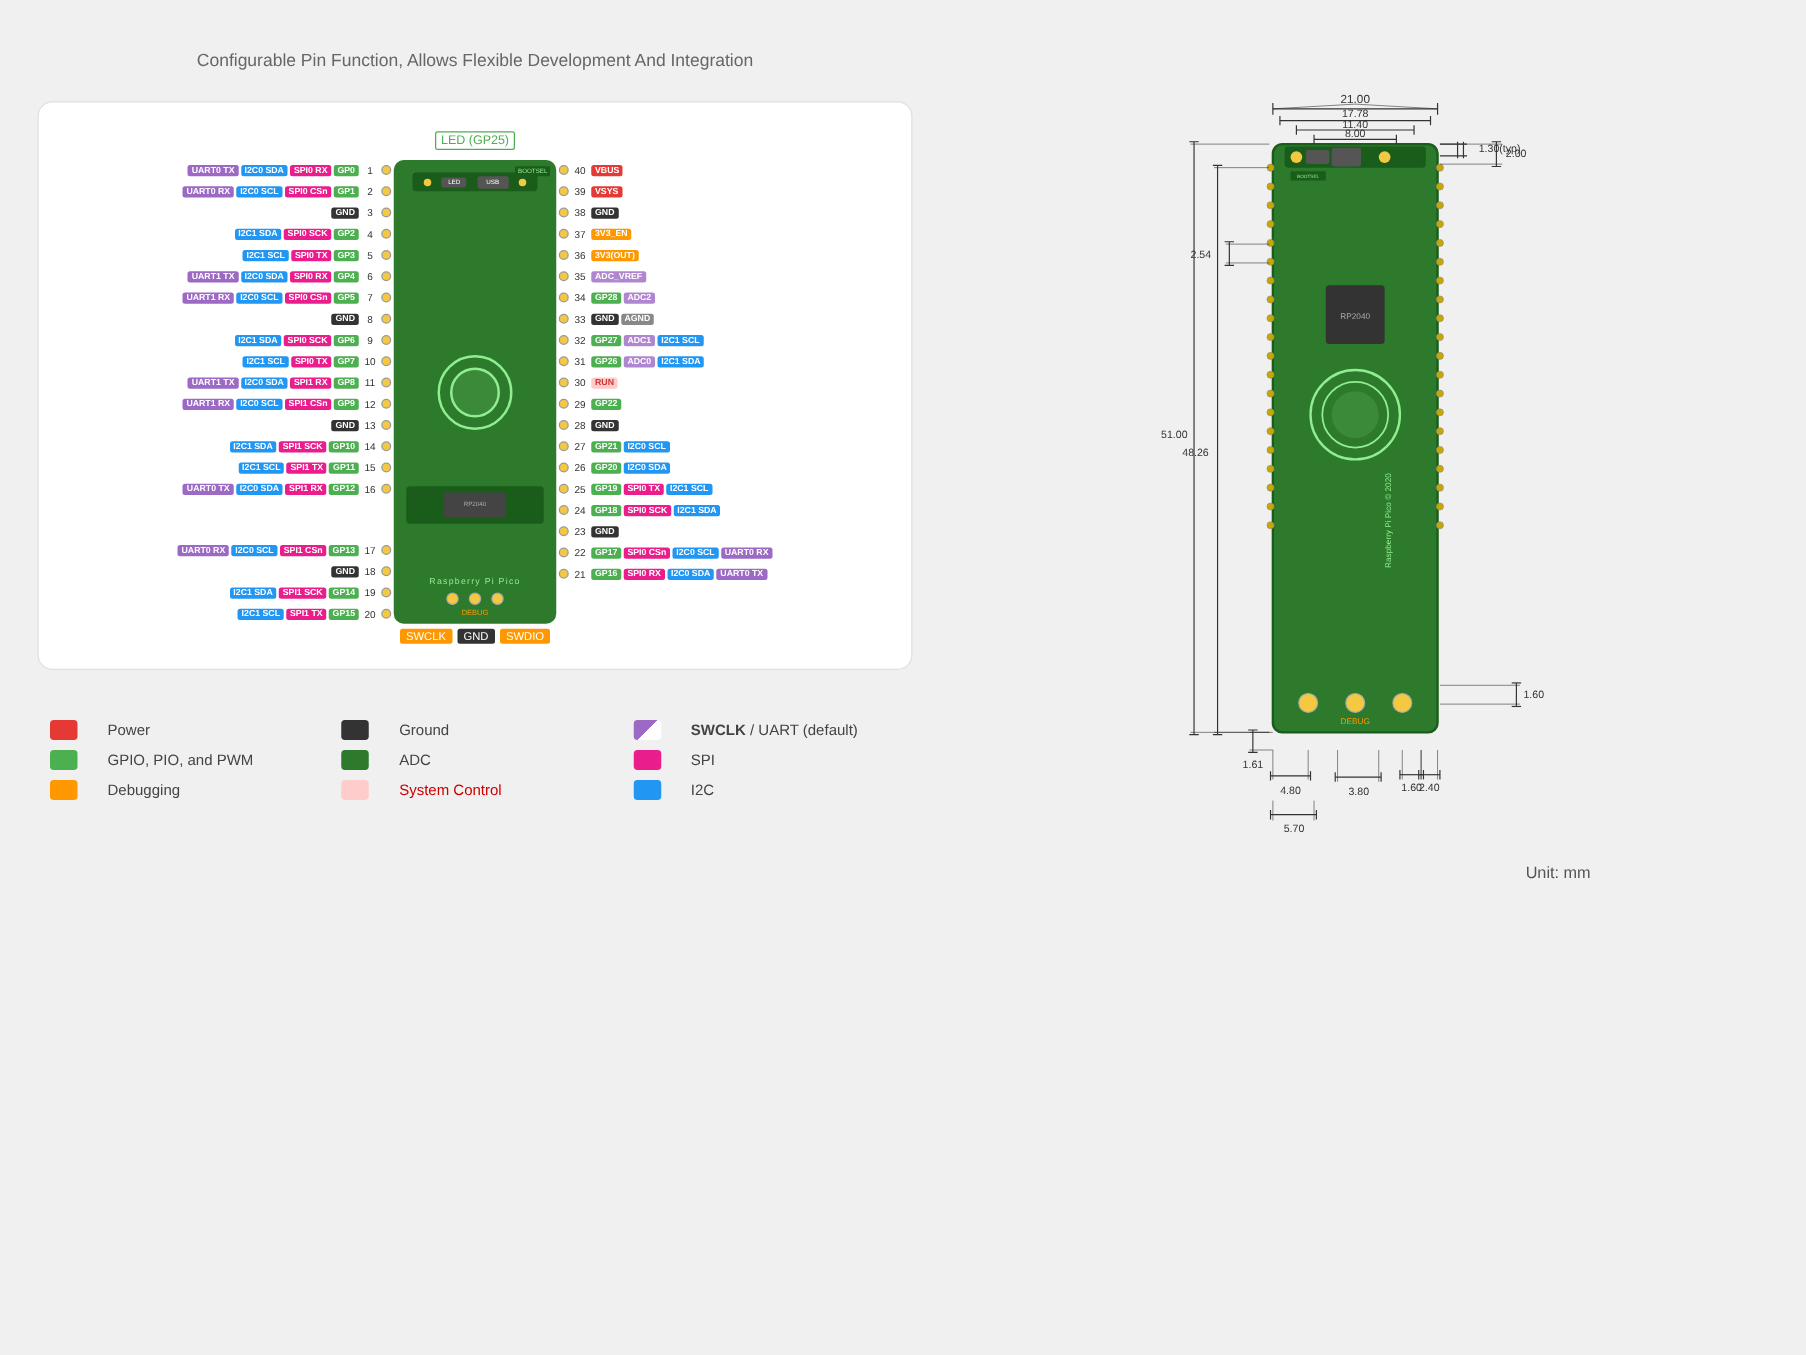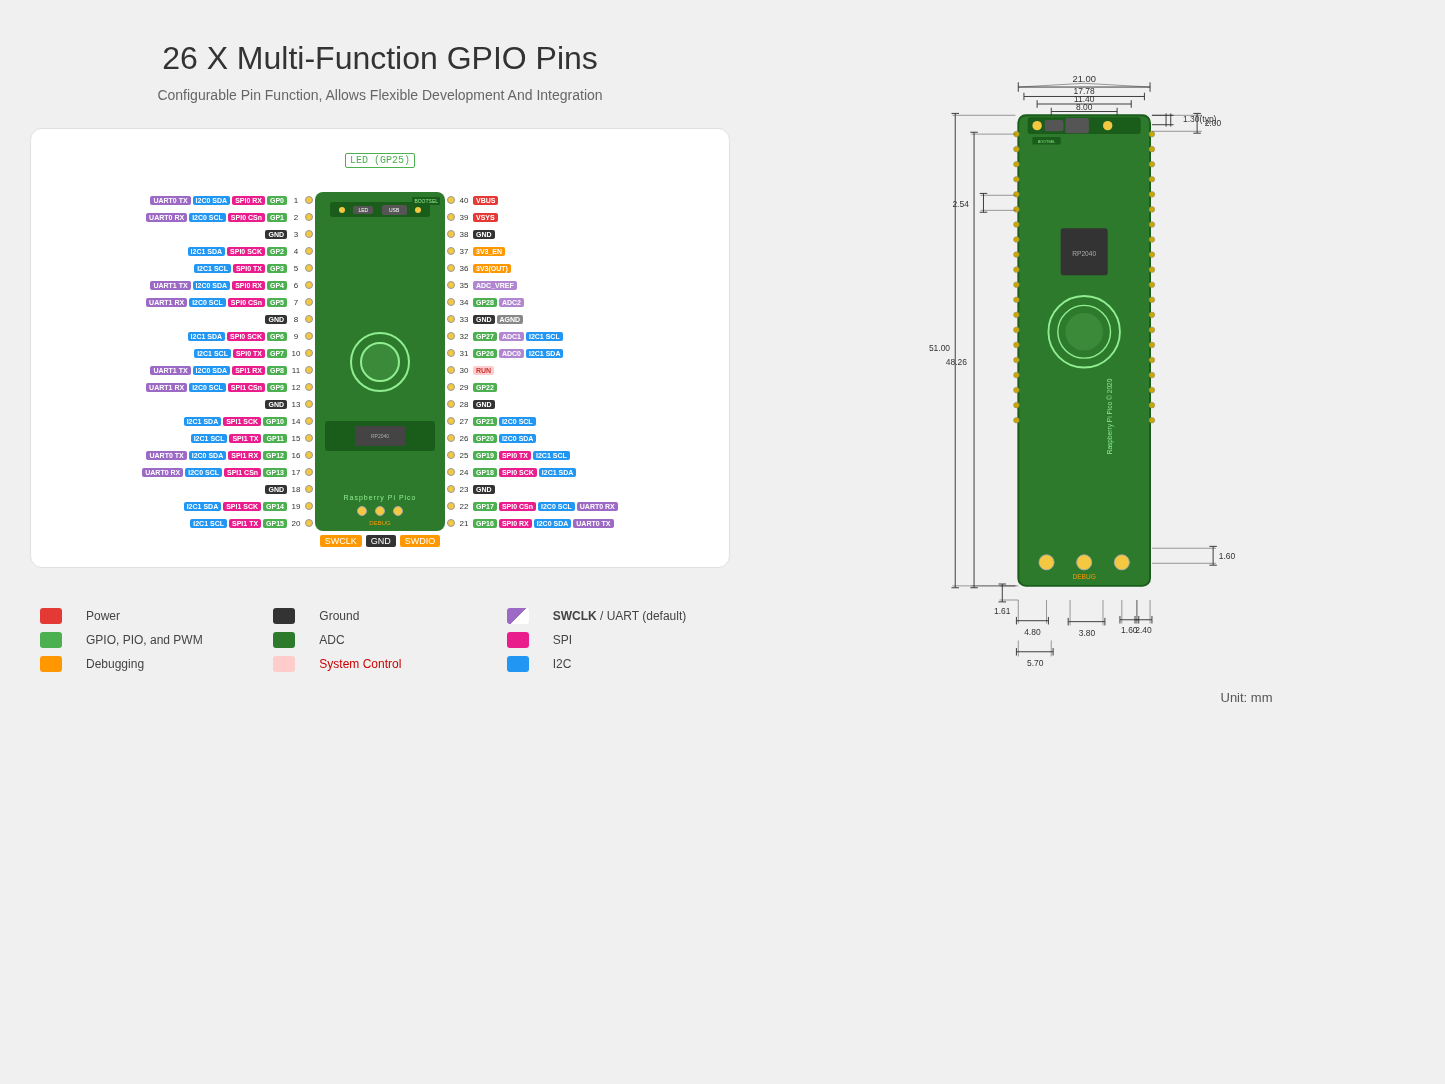--- a/index.html
+++ b/index.html
@@ -56,23 +56,22 @@
       align-items: center;
       position: relative;
     }
 
     .led-label {
       font-size: 10px;
       color: #4caf50;
       border: 1px solid #4caf50;
       padding: 1px 4px;
       border-radius: 2px;
-      margin-bottom: 20px;
+      margin-bottom: 4px;
       display: inline-block;
-      font-family: Liberation Mono, monospace;
     }
 
     .pin-num {
       font-size: 8px;
       color: #333;
       width: 14px;
       text-align: center;
       flex-shrink: 0;
     }
 
@@ -185,21 +184,20 @@
       align-items: center;
       height: 16px;
       gap: 2px;
     }
 
   </style>
 </head>
 <body>
 
 <div class="left-panel">
-  <h1 class="section-title">26 X Multi-Function GPIO Pins</h1>
   <p class="section-subtitle">Configurable Pin Function, Allows Flexible Development And Integration</p>
 
   <div class="gpio-container">
     <div class="pin-diagram">
 
       <div style="text-align:center; margin-bottom:4px;">
         <span class="led-label">LED (GP25)</span>
       </div>
 
       <div style="display:flex; width:100%; align-items:stretch; gap:2px;">
@@ -312,21 +310,21 @@
             <div class="pin-circle"></div>
           </div>
           <div class="gpio-row" style="justify-content:flex-end;">
             <span class="pin-label lbl-uart">UART0 TX</span>
             <span class="pin-label lbl-i2c">I2C0 SDA</span>
             <span class="pin-label lbl-spi">SPI1 RX</span>
             <span class="pin-label lbl-gp">GP12</span>
             <span class="pin-num">16</span>
             <div class="pin-circle"></div>
           </div>
-          <div class="gpio-row" style="justify-content:center;">
+          <div class="gpio-row" style="justify-content:center;margin-top:32px;">
             <span class="pin-label lbl-uart">UART0 RX</span>
             <span class="pin-label lbl-i2c">I2C0 SCL</span>
             <span class="pin-label lbl-spi">SPI1 CSn</span>
             <span class="pin-label lbl-gp">GP13</span>
             <span class="pin-num">17</span>
             <div class="pin-circle"></div>
           </div>
           <div class="gpio-row" style="justify-content:flex-end;">
             <span class="pin-label lbl-gnd">GND</span>
             <span class="pin-num">18</span>

